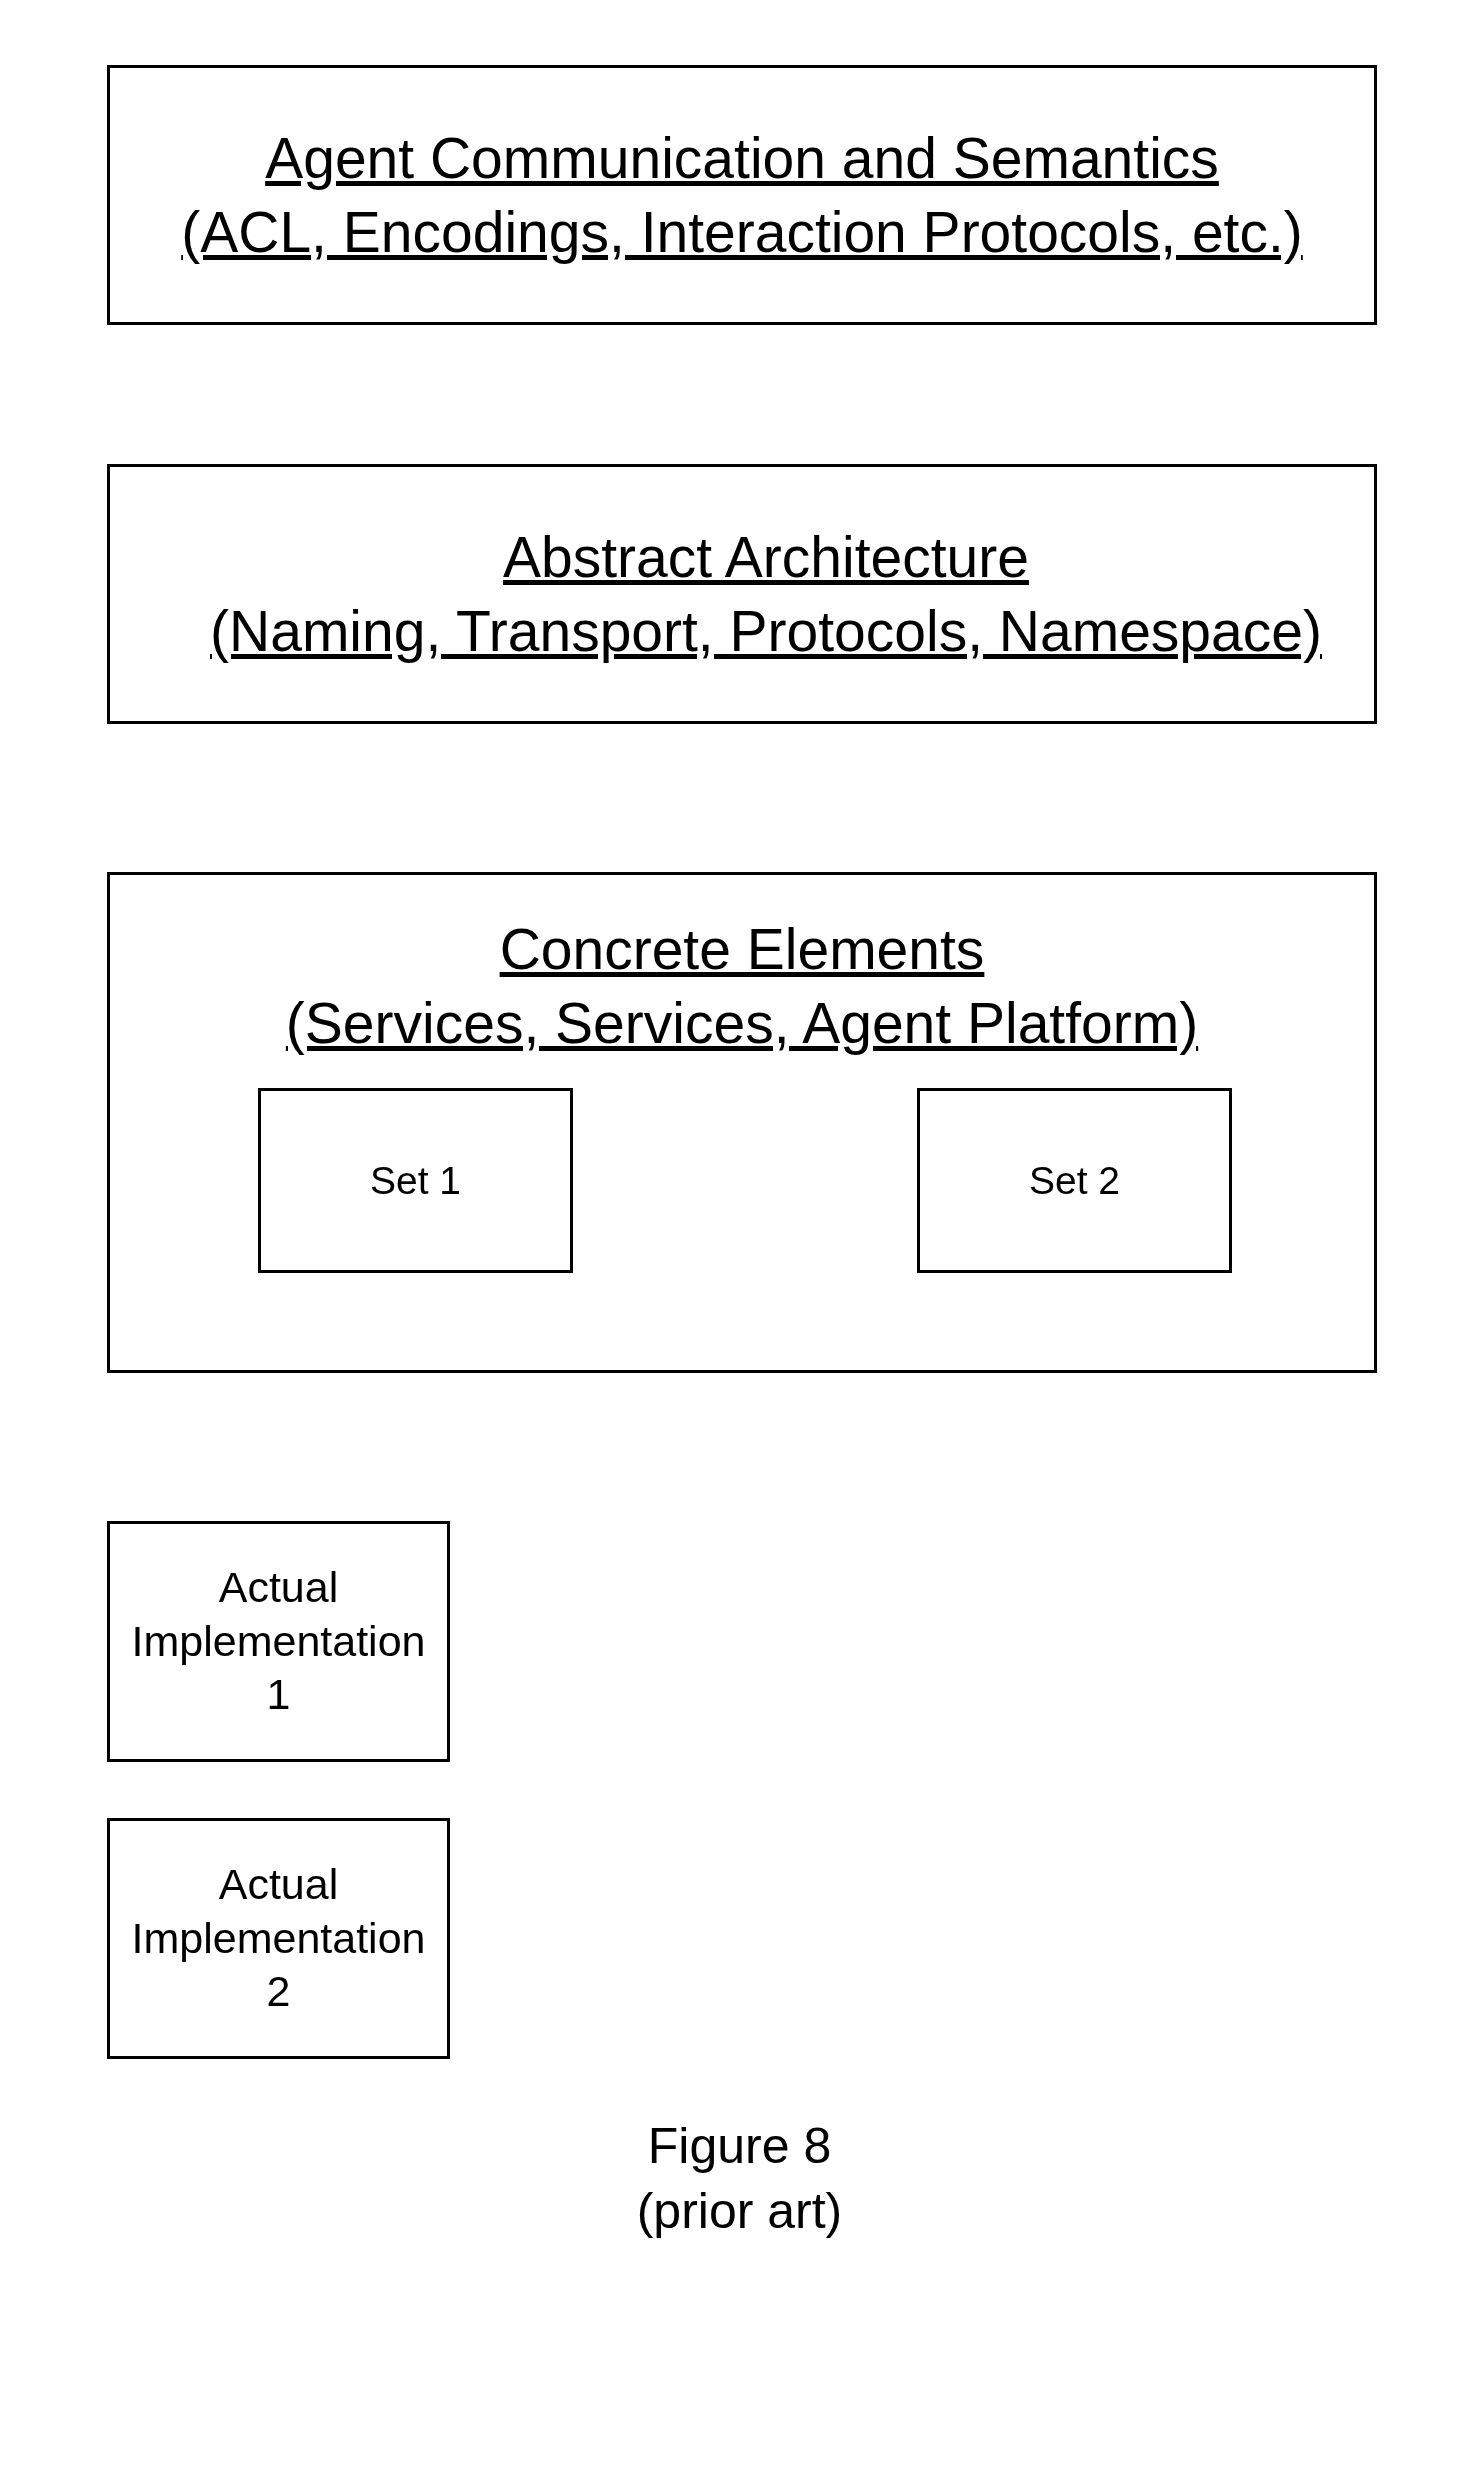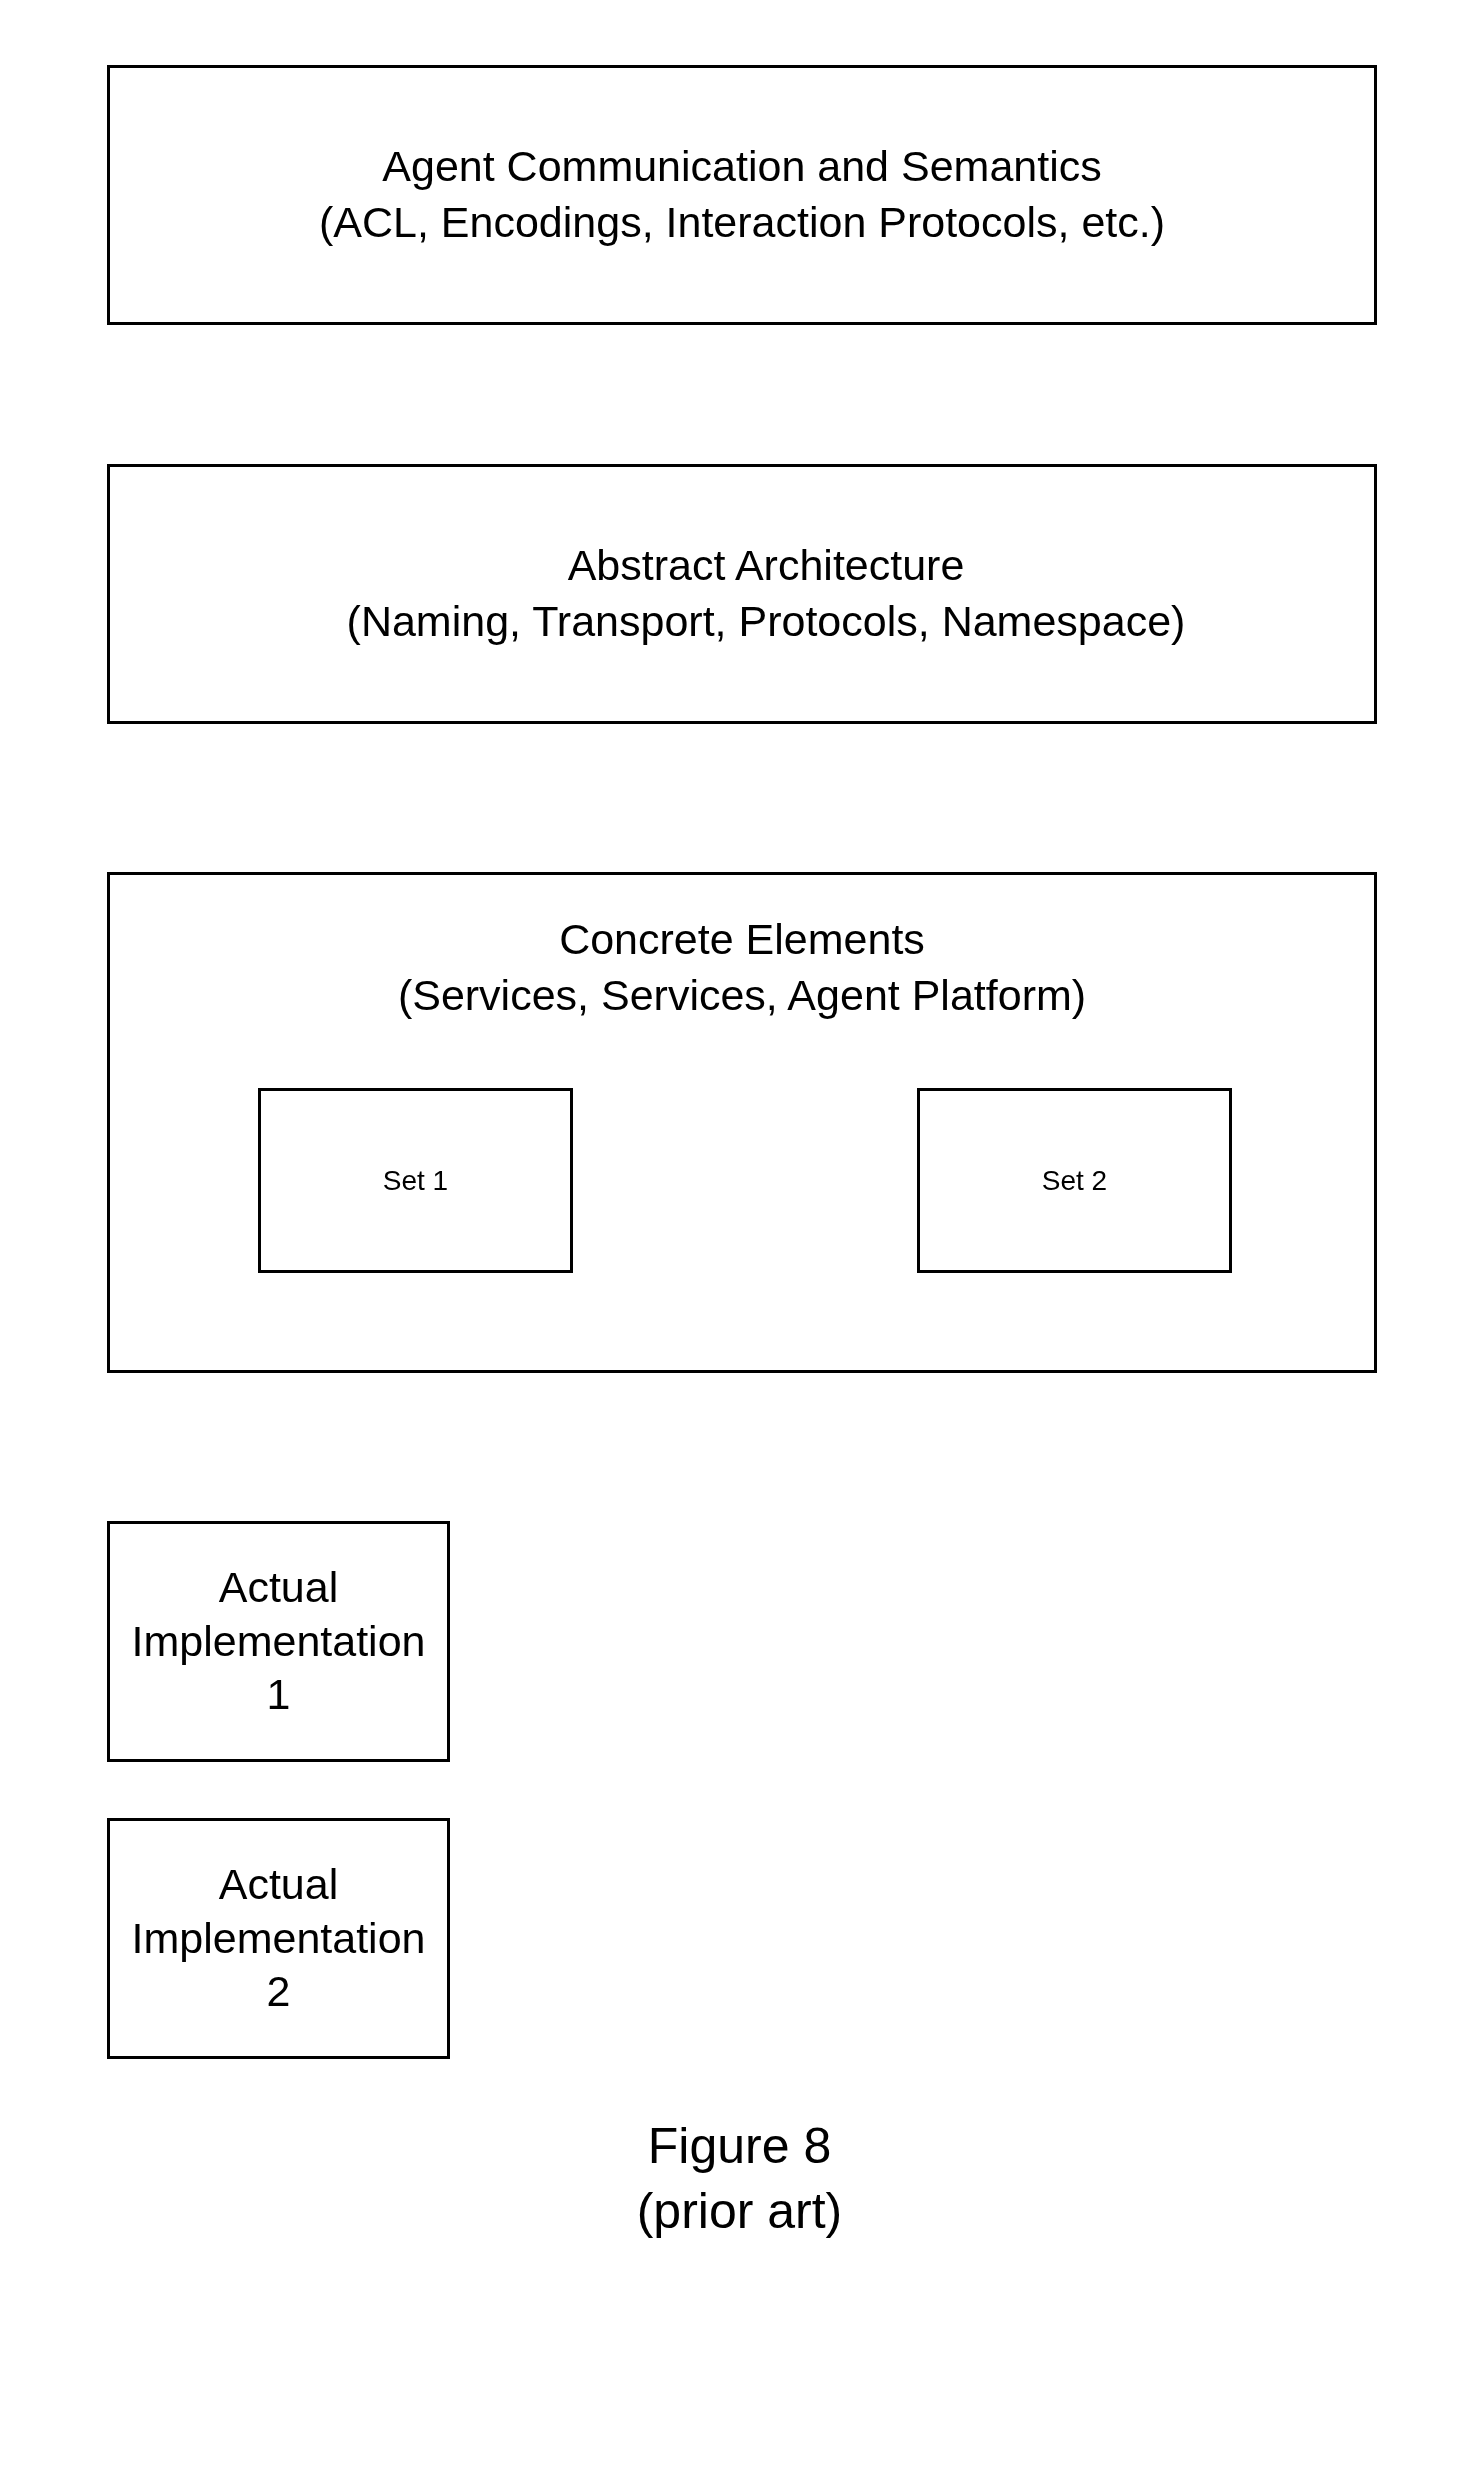--- a/index.html
+++ b/index.html
@@ -19,41 +19,42 @@
   .box {
     position: absolute;
     border: 3.7px solid #000;
     box-sizing: border-box;
     display: flex;
     flex-direction: column;
     align-items: center;
     text-align: center;
   }
   .box .line {
-    font-size: 43px;
+    font-size: 57px;
     line-height: 1.3;
+    text-decoration: underline;
   }
   .tall-box {
     justify-content: center;
   }
   .top-pad {
     padding-top: 37px;
   }
   .sets-row {
     position: absolute;
     display: flex;
     justify-content: space-between;
   }
   .set-box {
     border: 3.7px solid #000;
     box-sizing: border-box;
     display: flex;
     align-items: center;
     justify-content: center;
-    font-size: 28px;
+    font-size: 39px;
     text-align: right;
   }
   .impl-row {
     position: absolute;
     display: flex;
     gap: 56px;
   }
   .impl-box {
     border: 3.7px solid #000;
     box-sizing: border-box;

